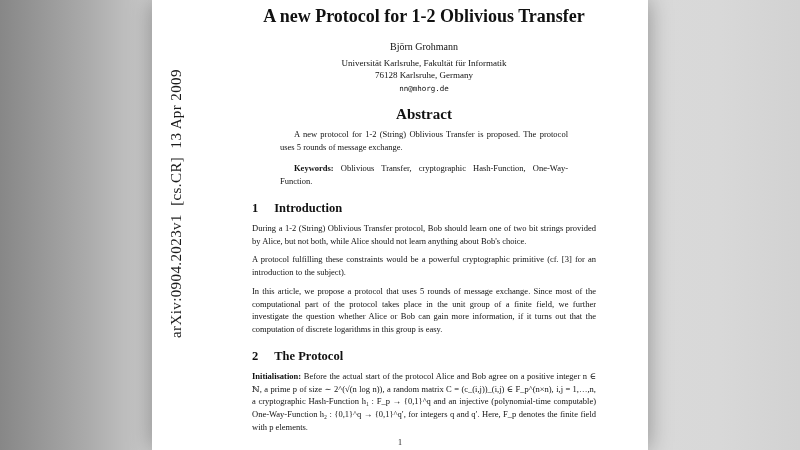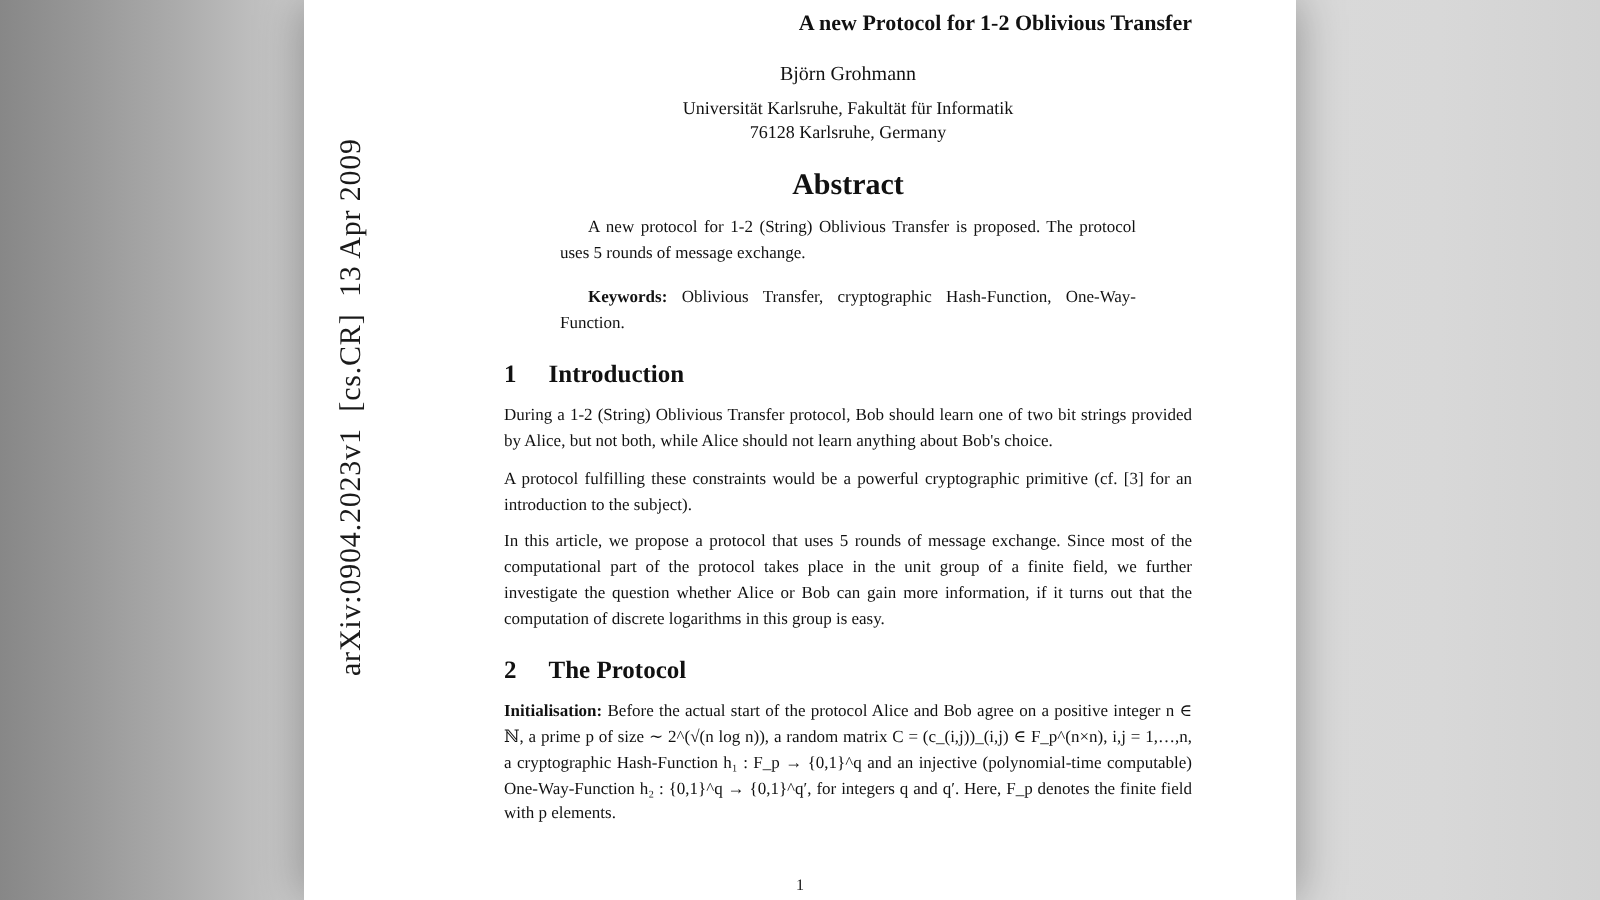--- a/index.html
+++ b/index.html
@@ -29,22 +29,22 @@
     position: absolute;
     left: 16px; top: 338px;
     transform: rotate(-90deg);
     transform-origin: left top;
     white-space: pre;
     font-size: 15px;
     letter-spacing: 0.4px;
     color: #1a1a1a;
   }
   .title {
-    text-align: right;
-    font-size: 11px;
+    text-align: center;
+    font-size: 18px;
     font-weight: bold;
     line-height: 1.2;
   }
   .author {
     margin-top: 13px;
     text-align: center;
     font-size: 10px;
   }
   .affil {
     text-align: center;
@@ -108,20 +108,21 @@
     <div class="arxiv-watermark">arXiv:0904.2023v1  [cs.CR]  13 Apr 2009</div>
 
     <div class="title">A new Protocol for 1-2 Oblivious Transfer</div>
 
     <div class="author">Björn Grohmann</div>
 
     <div class="affil affil-first">Universität Karlsruhe, Fakultät für Informatik</div>
 
     <div class="affil">76128 Karlsruhe, Germany</div>
 
+    <div class="email">nn@mhorg.de</div>
 
     <div class="abstract-heading">Abstract</div>
 
     <p class="abstract-text">A new protocol for 1-2 (String) Oblivious Transfer is proposed. The protocol uses 5 rounds of message exchange.</p>
 
     <p class="keywords"><b class="lead">Keywords:</b> <span>Oblivious Transfer, cryptographic Hash-Function, One-Way-Function.</span></p>
 
     <div class="sec-heading"><span class="sec-num">1</span><span>Introduction</span></div>
 
     <p class="par">During a 1-2 (String) Oblivious Transfer protocol, Bob should learn one of two bit strings provided by Alice, but not both, while Alice should not learn anything about Bob's choice.</p>

